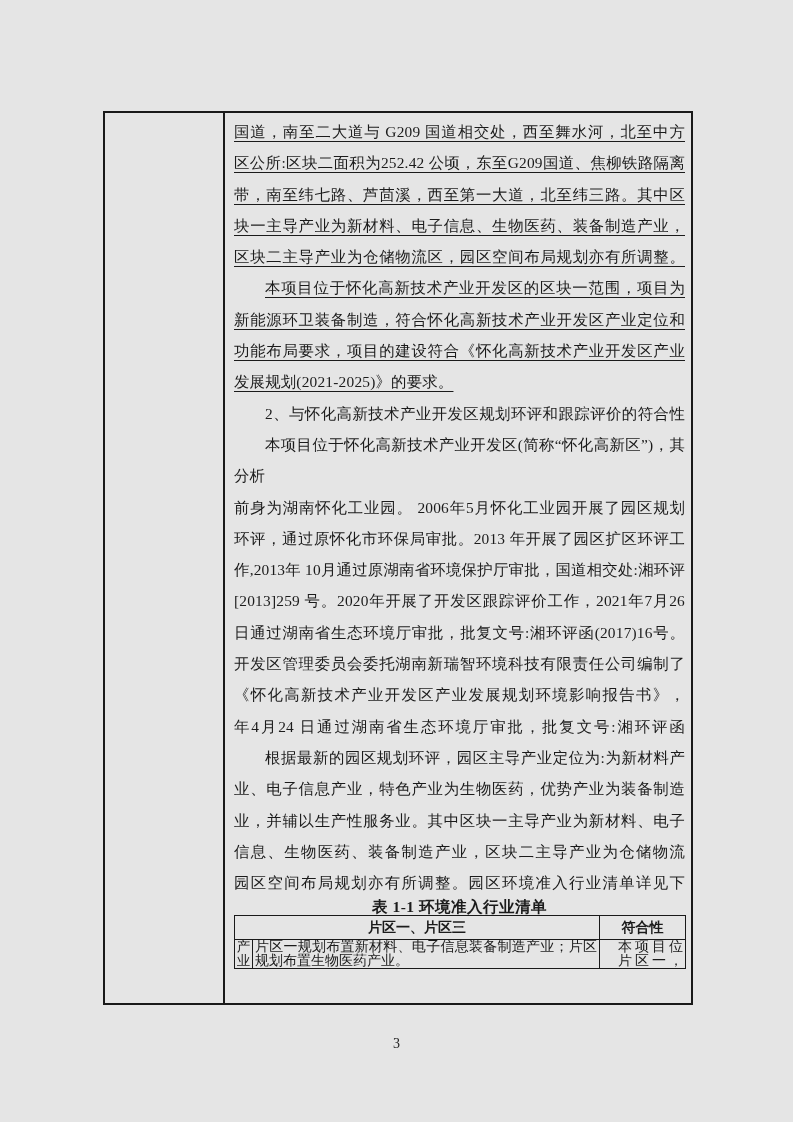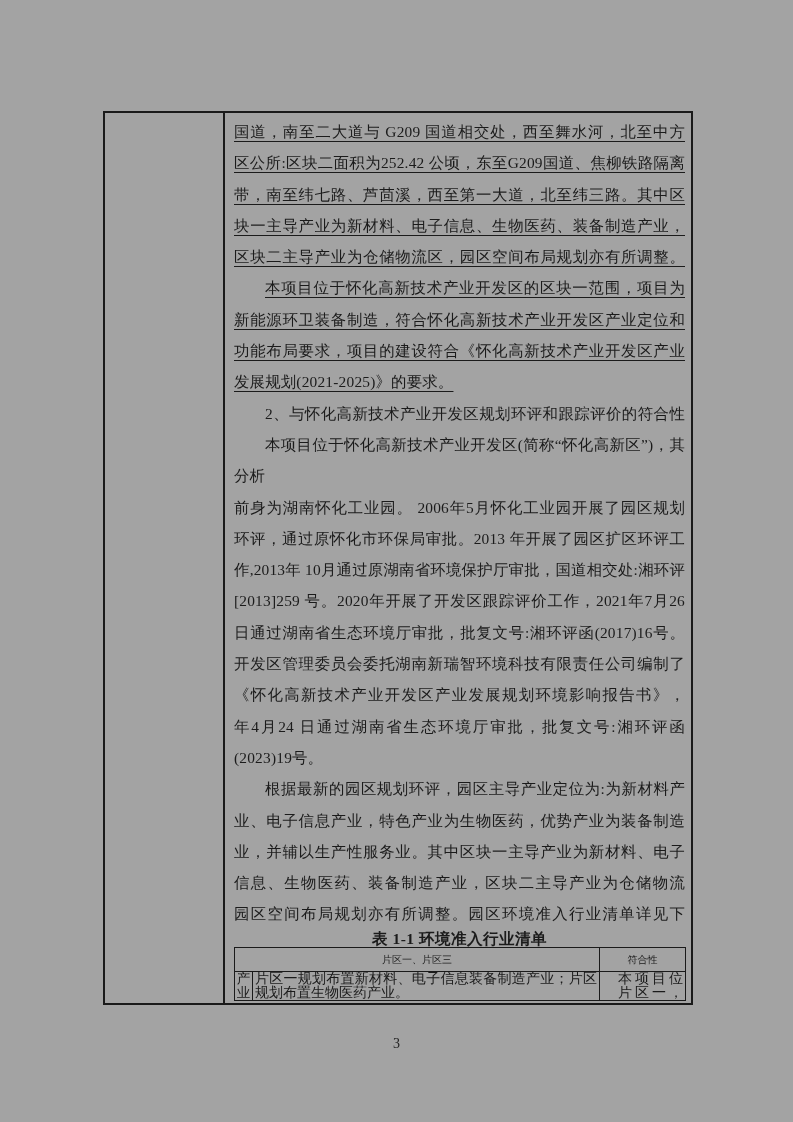--- a/index.html
+++ b/index.html
@@ -1,21 +1,21 @@
 <!DOCTYPE html>
 <html><head>
 <meta charset="utf-8">
 <style>
   html,body{margin:0;padding:0;}
   body{
     width:793px;height:1122px;position:relative;background:#ffffff;
     font-family:"Liberation Serif","DejaVu Serif",serif;
     color:#1b1b1b;overflow:hidden;
   }
-  .page{position:absolute;inset:0;background:#a3a3a3;}
+  .page{position:absolute;inset:0;background:#e5e5e5;}
 
   
   .outer-table{
     position:absolute;left:103px;top:111px;width:590px;height:894px;
     box-sizing:border-box;border:2px solid #1a1a1a;display:flex;
   }
   .label-col{
     width:120px;box-sizing:border-box;border-right:2px solid #1a1a1a;flex:none;
   }
   .content-col{
@@ -38,21 +38,21 @@
     font-weight:bold;font-size:15.5px;line-height:17px;height:17px;
     text-align:center;letter-spacing:0.5px;
   }
   table.inner{
     border-collapse:collapse;table-layout:fixed;width:451px;margin:0;
   }
   table.inner th,table.inner td{
     border:1.5px solid #1a1a1a;padding:0;vertical-align:top;
     font-family:"Liberation Serif","DejaVu Serif",serif;
   }
-  th.hdr{font-size:10px;font-weight:normal;text-align:center;
+  th.hdr{font-size:14px;font-weight:bold;text-align:center;
     height:23px;line-height:23px;}
   td.lblcell{width:18px;text-align:center;}
   td.lblcell .vchar{font-size:13.5px;line-height:14px;height:14px;}
   td.midcell .mline{font-size:14px;line-height:14px;height:14px;
     padding:0 2px;white-space:nowrap;}
   td.midcell .mline.jst{text-align:justify;text-align-last:justify;
     white-space:normal;overflow:hidden;}
   td.rightcell{width:86px;}
   td.rightcell .rline{font-size:14px;line-height:14px;height:14px;
     padding:0 2px;text-align:justify;text-align-last:justify;overflow:hidden;margin-left:16px;}
@@ -86,21 +86,20 @@
           <div class="ln ind jst">本项目位于怀化高新技术产业开发区(简称“怀化高新区”)，其</div>
           <div class="ln">分析</div>
           <div class="ln jst">前身为湖南怀化工业园。  2006年5月怀化工业园开展了园区规划</div>
           <div class="ln jst">环评，通过原怀化市环保局审批。2013 年开展了园区扩区环评工</div>
           <div class="ln jst">作,2013年 10月通过原湖南省环境保护厅审批，国道相交处:湘环评</div>
           <div class="ln jst">[2013]259 号。2020年开展了开发区跟踪评价工作，2021年7月26</div>
           <div class="ln jst">日通过湖南省生态环境厅审批，批复文号:湘环评函(2017)16号。</div>
           <div class="ln jst">开发区管理委员会委托湖南新瑞智环境科技有限责任公司编制了</div>
           <div class="ln jst">《怀化高新技术产业开发区产业发展规划环境影响报告书》，2023</div>
           <div class="ln jst">年4月24 日通过湖南省生态环境厅审批，批复文号:湘环评函</div>
-          <div class="ln">(2023)19号。</div>
           <div class="ln ind jst">根据最新的园区规划环评，园区主导产业定位为:为新材料产</div>
           <div class="ln jst">业、电子信息产业，特色产业为生物医药，优势产业为装备制造</div>
           <div class="ln jst">业，并辅以生产性服务业。其中区块一主导产业为新材料、电子</div>
           <div class="ln jst">信息、生物医药、装备制造产业，区块二主导产业为仓储物流区，</div>
           <div class="ln jst">园区空间布局规划亦有所调整。园区环境准入行业清单详见下表。</div>
         </div>
 
       <div class="tbl-title">表 1-1  环境准入行业清单</div>
 
       <table class="inner">

